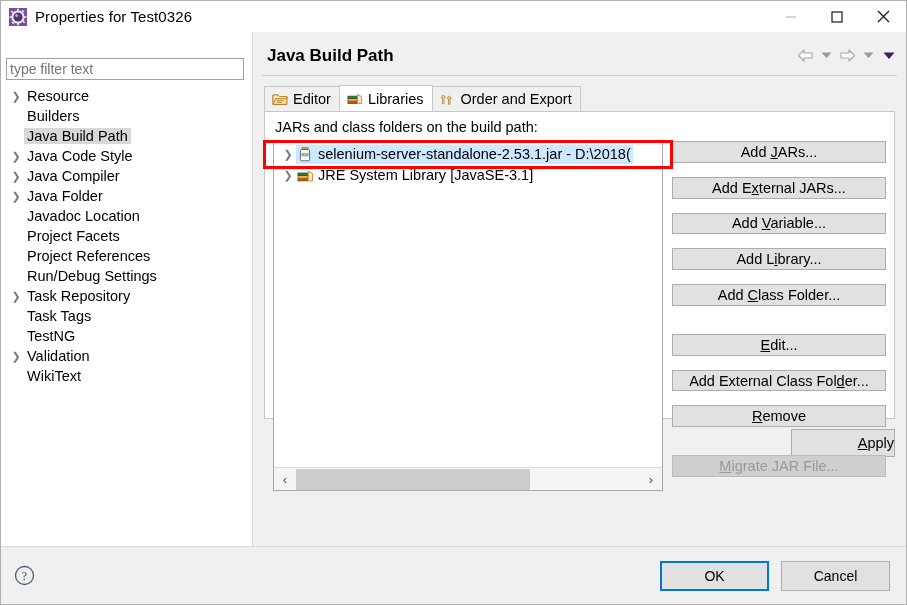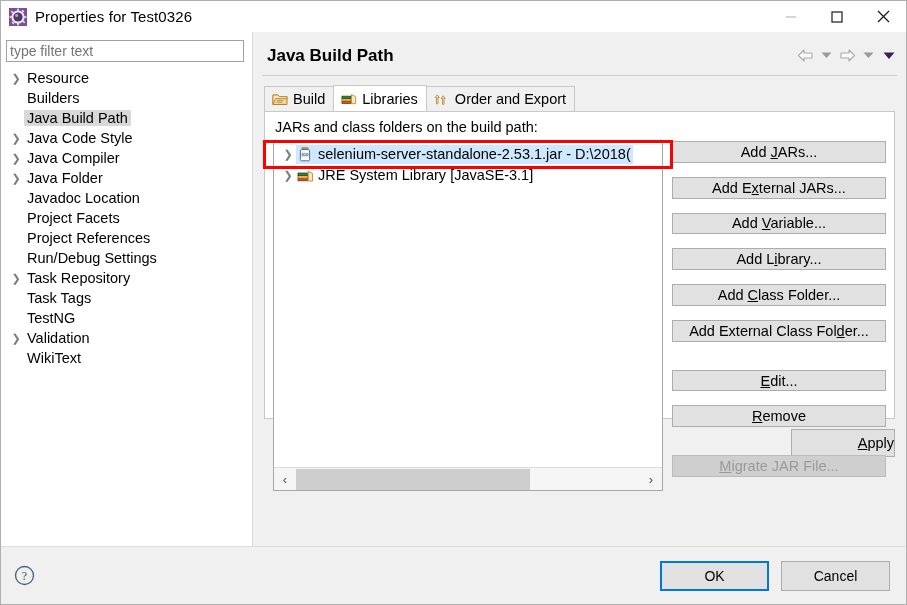--- a/index.html
+++ b/index.html
@@ -80,21 +80,21 @@
     height: 22px;
     box-sizing: border-box;
     border: 1px solid #a0a0a0;
     font-family: "Liberation Sans", sans-serif;
     font-size: 14px;
     color: #6d6d6d;
     padding: 0 3px;
     background: #fff;
     outline: none;
     display: block;
-    margin-top: 2px;
+    margin-top: 20px;
   }
   #tree {
     margin-top: 6px;
   }
   .tree-item {
     height: 20px;
     display: flex;
     align-items: center;
     padding-left: 2px;
     font-size: 14.5px;
@@ -504,21 +504,21 @@
       <div id="tabs">
 
         <div class="tab">
           <span class="tab-icon">
             <svg width="16" height="14" viewBox="0 0 16 14">
               <path d="M1 3 L6 3 L7.4 4.6 L15 4.6 L15 12.5 L1 12.5 Z" fill="#f5d29a" stroke="#b5852f" stroke-width="1"></path>
               <path d="M1 3 L1 12.5 L3.6 6.6 L15 6.6 L15 4.6 L7.4 4.6 L6 3 Z" fill="#fbe7bf" stroke="#b5852f" stroke-width="0.9"></path>
               <path d="M5 8.6 L11 8.6 M5 10.3 L10 10.3" stroke="#b5852f" stroke-width="0.8"></path>
             </svg>
           </span>
-          <span>Build</span>
+          <span>Editor</span>
         </div>
 
 
         <div class="tab active">
           <span class="tab-icon">
             <svg width="17" height="15" viewBox="0 0 17 15">
               <rect x="1" y="10.2" width="9.5" height="2.6" fill="#d4462f" stroke="#8d2b1c" stroke-width="0.8"></rect>
               <rect x="1" y="7.6" width="9.5" height="2.6" fill="#f0b93c" stroke="#9c7412" stroke-width="0.8"></rect>
               <rect x="1" y="5" width="9.5" height="2.6" fill="#2f7d3f" stroke="#1c5228" stroke-width="0.8"></rect>
               <path d="M11.2 13 L11.2 3.2 L15.6 5.6 L15.6 13 Z" fill="#fbe7bf" stroke="#b5852f" stroke-width="0.9"></path>
@@ -597,25 +597,25 @@
             </div>
             <div class="sidebtn">
               <span>Add <span class="mn">V</span>ariable...</span>
             </div>
             <div class="sidebtn">
               <span>Add L<span class="mn">i</span>brary...</span>
             </div>
             <div class="sidebtn">
               <span>Add <span class="mn">C</span>lass Folder...</span>
             </div>
+            <div class="sidebtn spaced">
+              <span><span class="mn">E</span>dit...</span>
+            </div>
             <div class="sidebtn">
               <span>Add External Class Fol<span class="mn">d</span>er...</span>
-            </div>
-            <div class="sidebtn spaced">
-              <span><span class="mn">E</span>dit...</span>
             </div>
             <div class="sidebtn">
               <span><span class="mn">R</span>emove</span>
             </div>
             <div class="sidebtn spaced disabled">
               <span><span class="mn">M</span>igrate JAR File...</span>
             </div>
           </div>
 
         </div>

